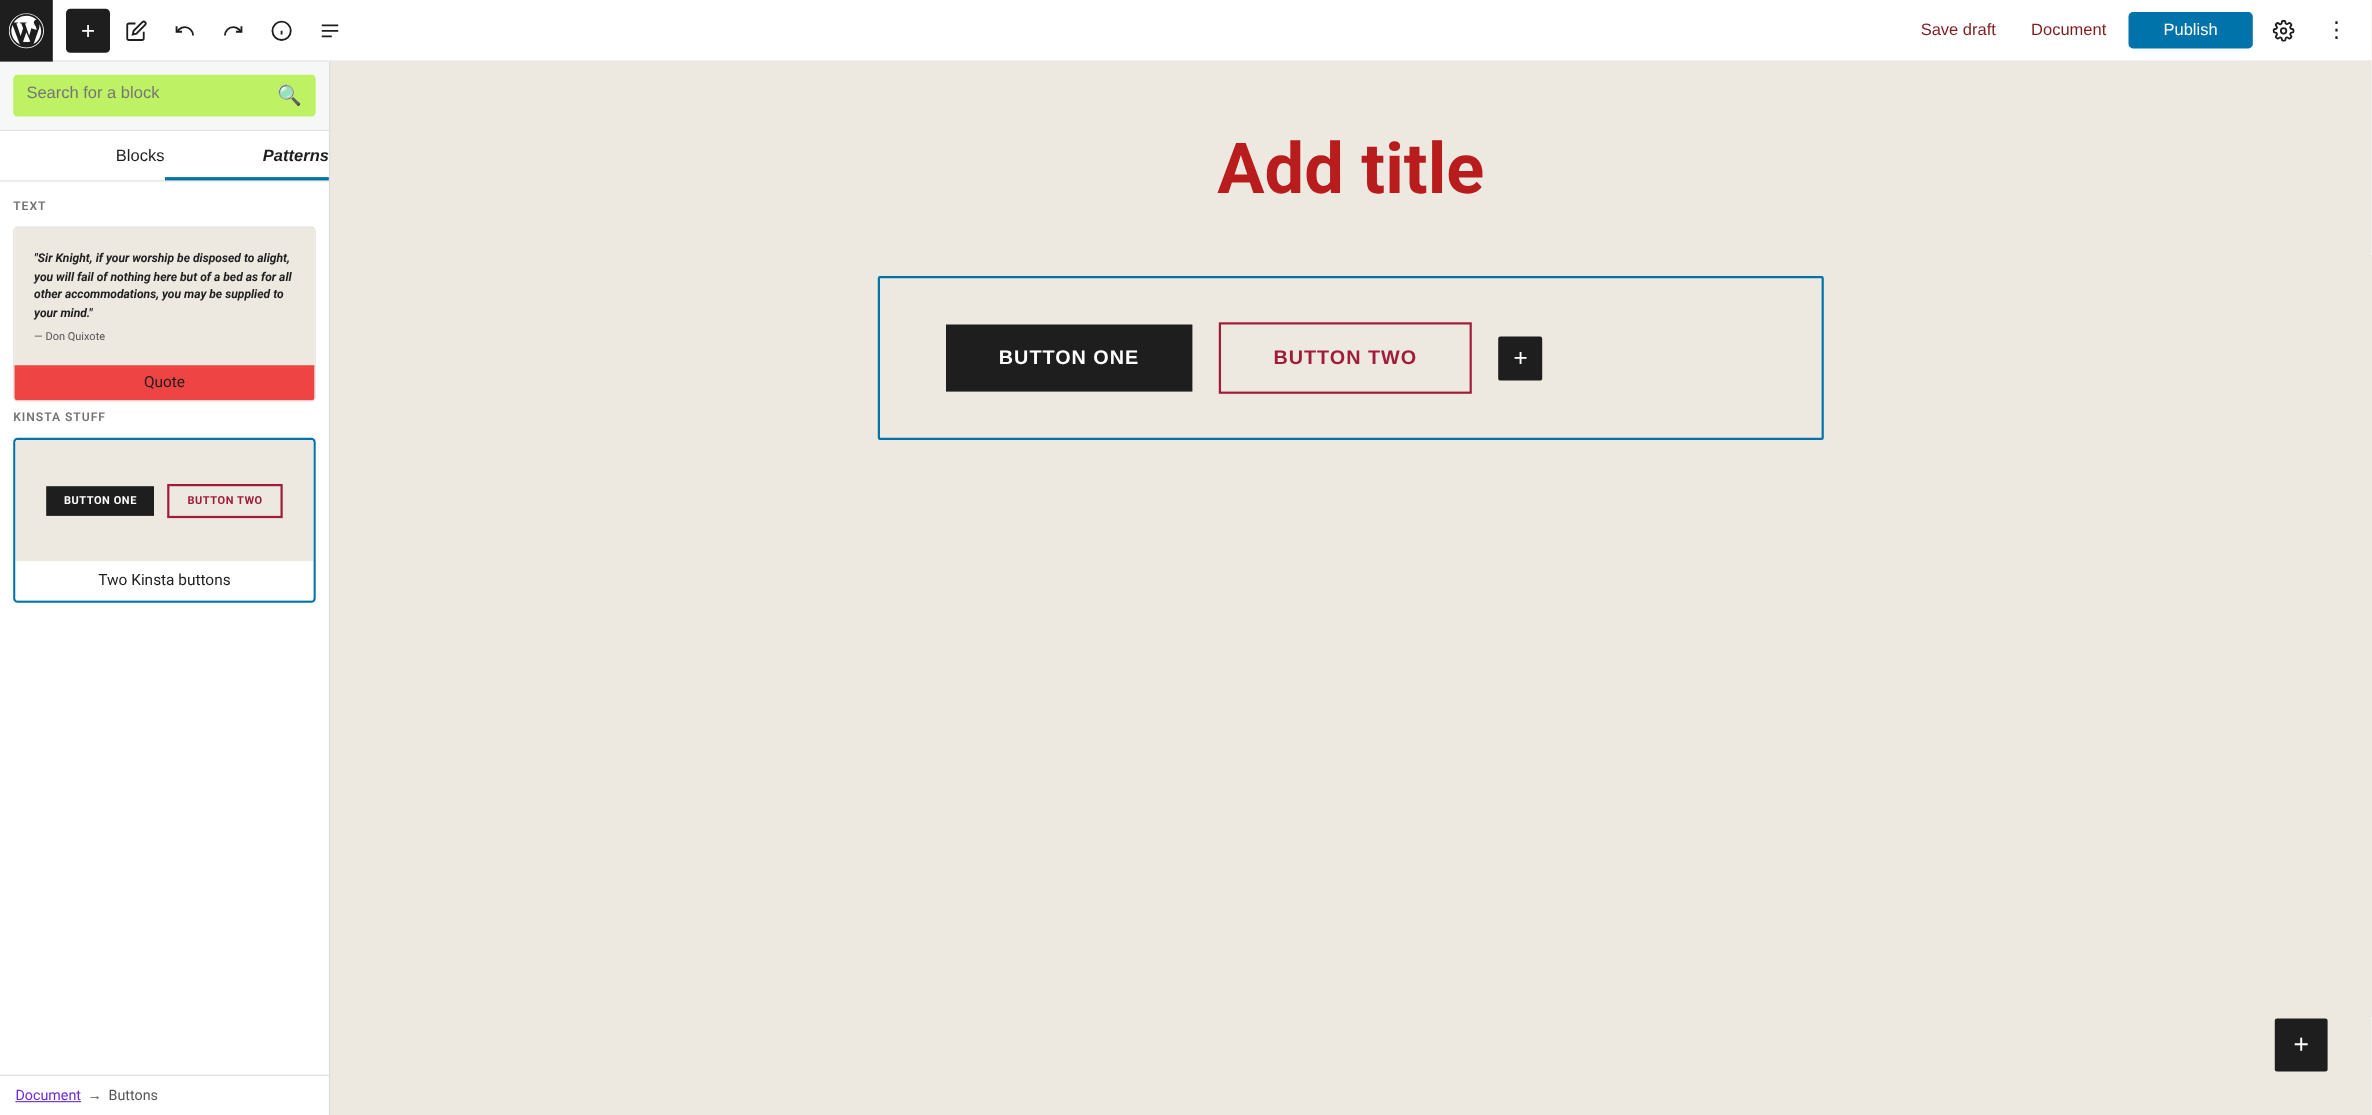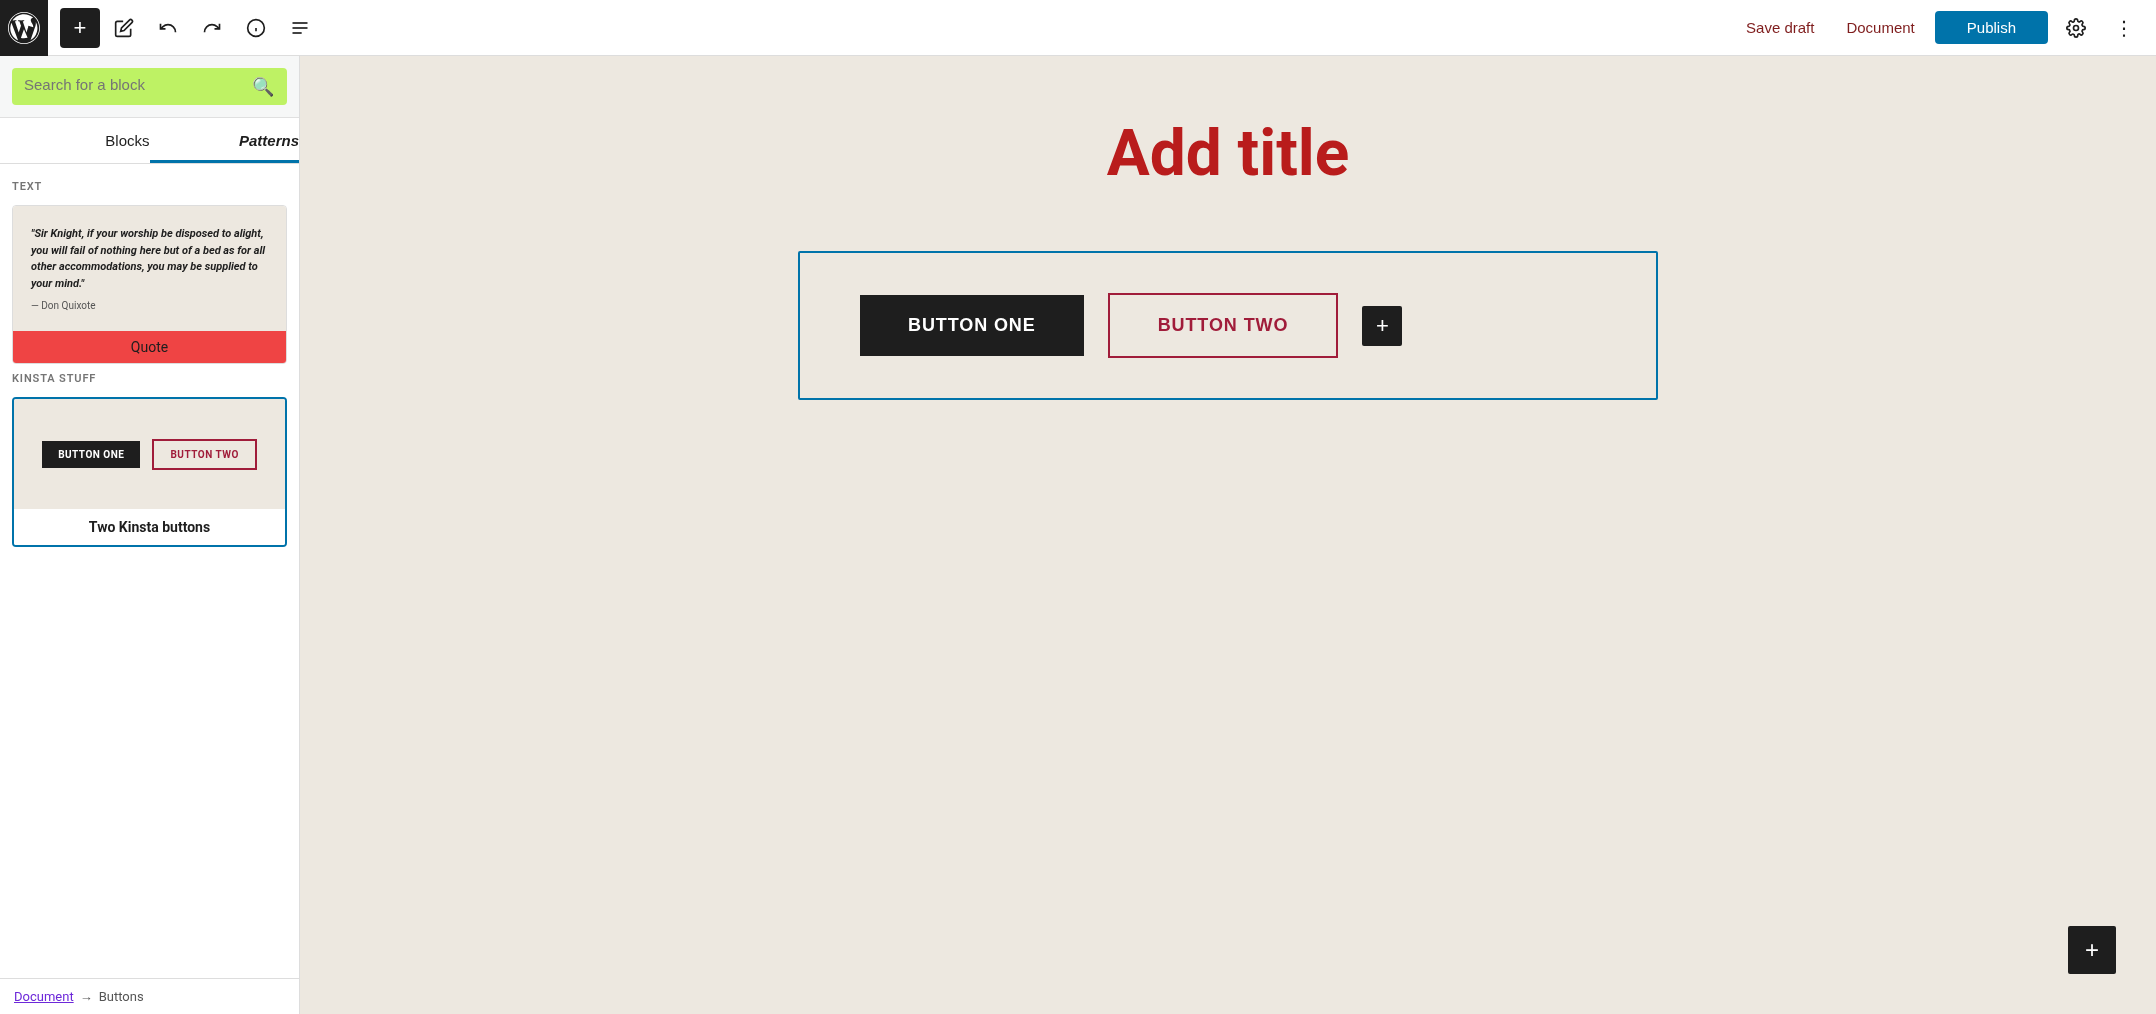--- a/index.html
+++ b/index.html
@@ -213,21 +213,20 @@
       letter-spacing: 0.05em;
       border: 2px solid #a01c3a;
       text-transform: uppercase;
     }
     .pattern-card-label {
       padding: 10px 4px;
       font-size: 14px;
       color: #1e1e1e;
       text-align: center;
       background: #fff;
-      font-weight: bold;
     }
 
     
     .quote-card {
       border: 1px solid #ddd;
       border-radius: 4px;
       margin-bottom: 8px;
       overflow: hidden;
     }
     .quote-card-preview {

